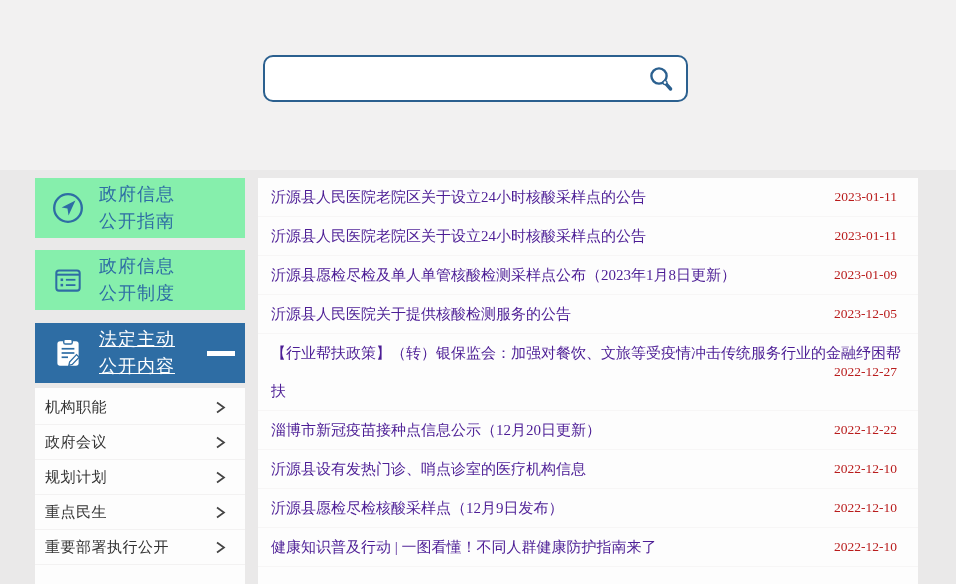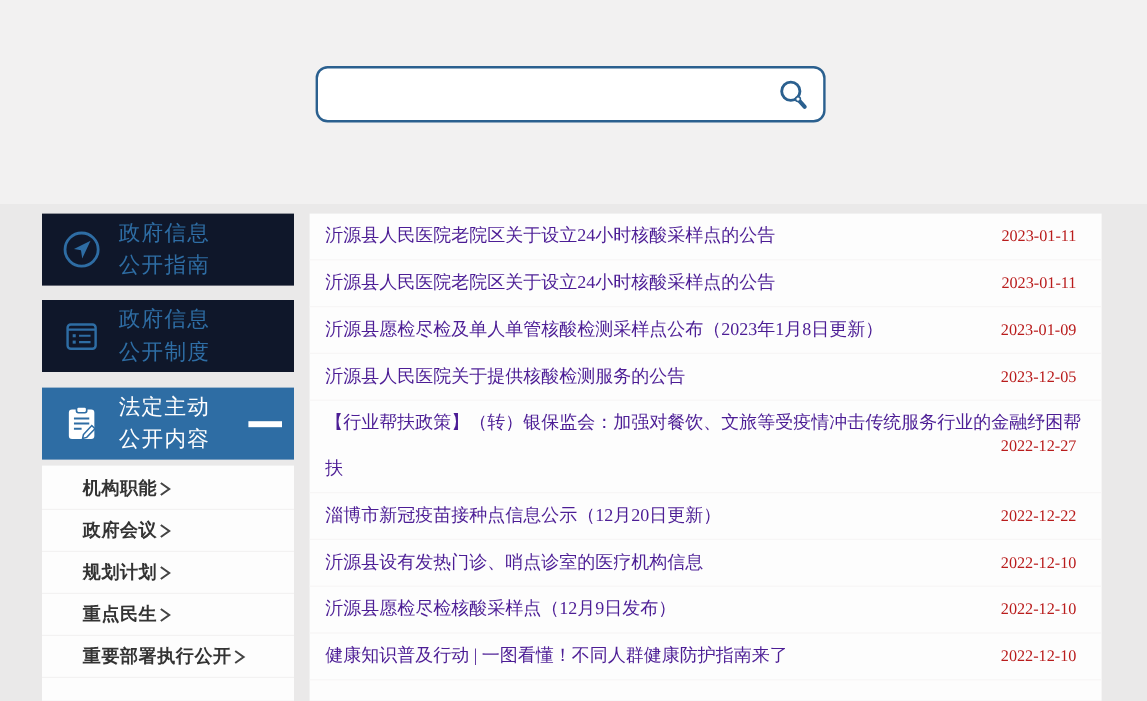--- a/index.html
+++ b/index.html
@@ -22,42 +22,41 @@
     flex:1;height:100%;border:none;outline:none;background:transparent;
     font-size:16px;padding:0 12px;font-family:"Liberation Serif","DejaVu Serif",serif;
   }
   .search-btn{
     width:40px;height:100%;border:none;background:transparent;cursor:pointer;
     display:flex;align-items:center;justify-content:center;padding:0 10px 0 0;
   }
   
   .sidebar{position:absolute;left:35px;top:178px;width:210px;}
   .side-card{
-    width:210px;height:60px;background:#0f172a;
+    width:210px;height:60px;background:#86efac;
     display:flex;align-items:center;box-sizing:border-box;cursor:pointer;
   }
   .side-card .icon-box{width:34px;height:40px;margin:0 14px 0 16px;flex:0 0 auto;display:flex;align-items:center;}
   .side-card .labels{
     color:#2e6da4;font-size:18px;line-height:27px;letter-spacing:1px;
   }
   .side-card.gap{margin-bottom:12px;}
   .side-card.gap2{margin-bottom:13px;}
   .side-card.active{
     background:#2e6da4;margin-bottom:5px;position:relative;
   }
-  .side-card.active .labels{color:#ffffff;}
+  .side-card.active .labels{color:#ffffff;text-decoration:underline;}
   .minus-bar{
     position:absolute;right:10px;top:28px;width:28px;height:5px;background:#ffffff;
   }
   .submenu{background:#fdfdfd;width:210px;padding-top:2px;min-height:220px;}
   .submenu-item{
-    height:35px;display:flex;align-items:center;justify-content:flex-start;
-    padding:0 18px 0 34px;cursor:pointer;border-bottom:1px solid #f3f2f2;
+    height:35px;display:flex;align-items:center;justify-content:space-between;
+    padding:0 18px 0 10px;cursor:pointer;border-bottom:1px solid #f3f2f2;
     box-sizing:border-box;
-    font-weight:bold;
   }
   .submenu-item .sm-label{font-size:15px;color:#333;letter-spacing:.5px;}
   
   .content{
     position:absolute;left:258px;top:178px;width:660px;height:420px;
     background:#fdfdfd;
   }
   .news-row{
     position:relative;min-height:38px;line-height:38px;
     border-bottom:1px solid #f7f6f6;cursor:pointer;

